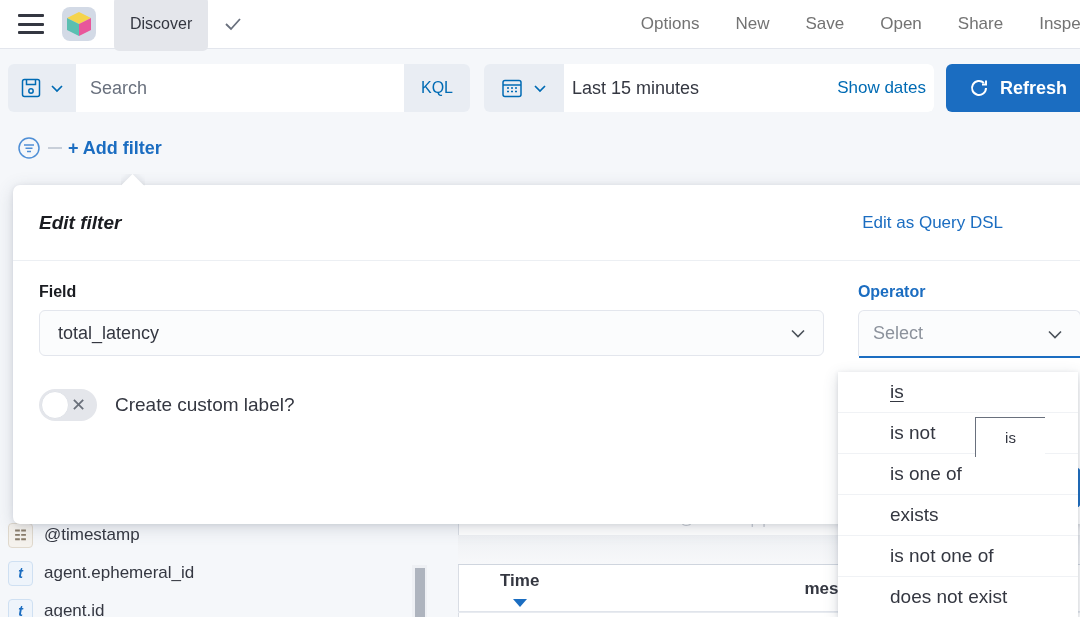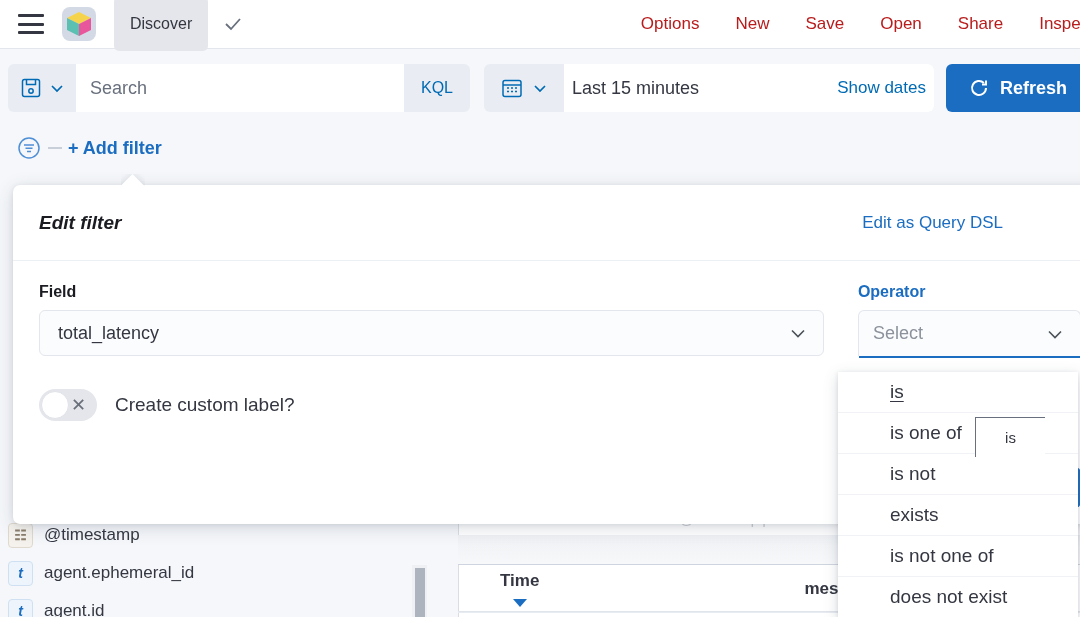--- a/index.html
+++ b/index.html
@@ -35,21 +35,21 @@
 
   .app-chip {
     margin-left: 18px; background: #e4e6eb; color: #343741;
     padding: 17px 16px; border-radius: 5px; font-size: 16px; font-weight: 400;
     line-height: 20px; cursor: pointer;
   }
   .check-icon { margin-left: 14px; color: #69707d; display:flex; align-items:center; cursor:pointer; }
 
   .nav-right { margin-left: auto; display: flex; align-items: center; }
   .nav-link {
-    color: #b91c1c; font-size: 17px; padding: 0 18px; cursor: pointer;
+    color: #737373; font-size: 17px; padding: 0 18px; cursor: pointer;
     white-space: nowrap; font-weight: 400;
   }
   .nav-link.last { padding-right: 0; margin-right: -14px; }
 
   
   .querybar {
     position: absolute; top: 60px; left: 0; width: 1120px; height: 56px;
     display: flex; align-items: center;
   }
   .qb-search {
@@ -429,24 +429,24 @@
       <div class="cancel-link">Cancel</div>
       <div class="save-btn">Save</div>
     </div>
   </div>
 
   <div class="op-dropdown">
     <div class="op-item active">
       <span>is</span>
     </div>
     <div class="op-item">
+      <span>is not</span>
+    </div>
+    <div class="op-item">
       <span>is one of</span>
-    </div>
-    <div class="op-item">
-      <span>is not</span>
     </div>
     <div class="op-item">
       <span>exists</span>
     </div>
     <div class="op-item">
       <span>is not one of</span>
     </div>
     <div class="op-item">
       <span>does not exist</span>
     </div>

